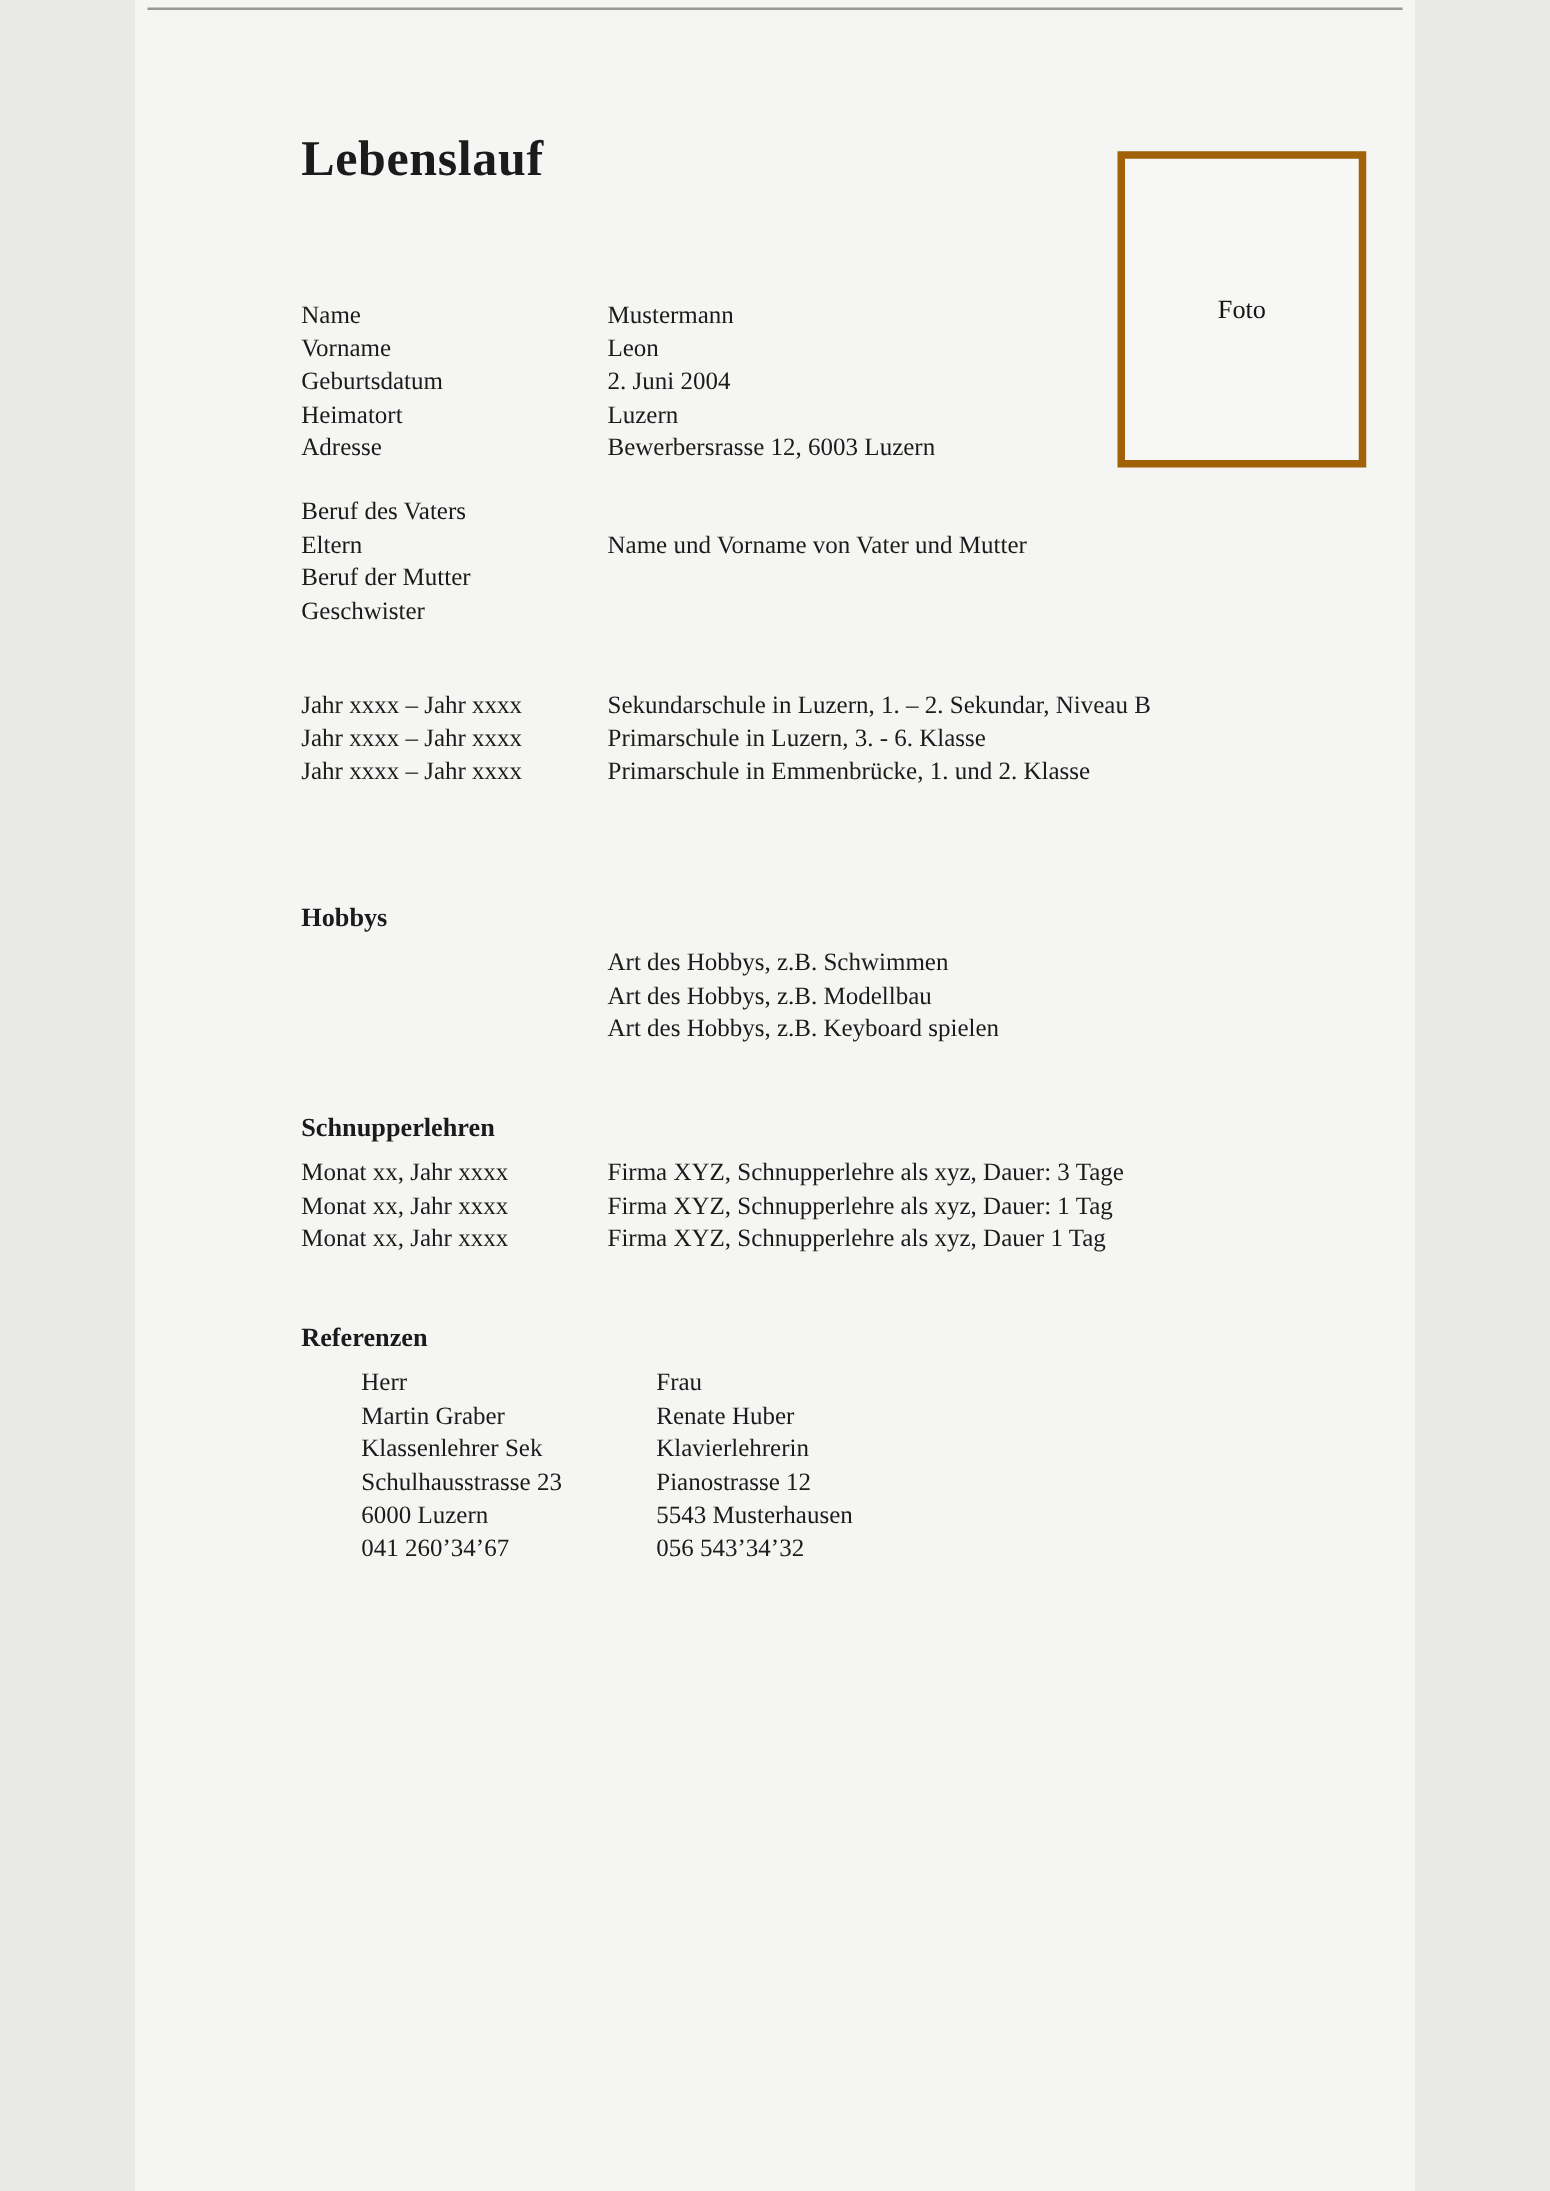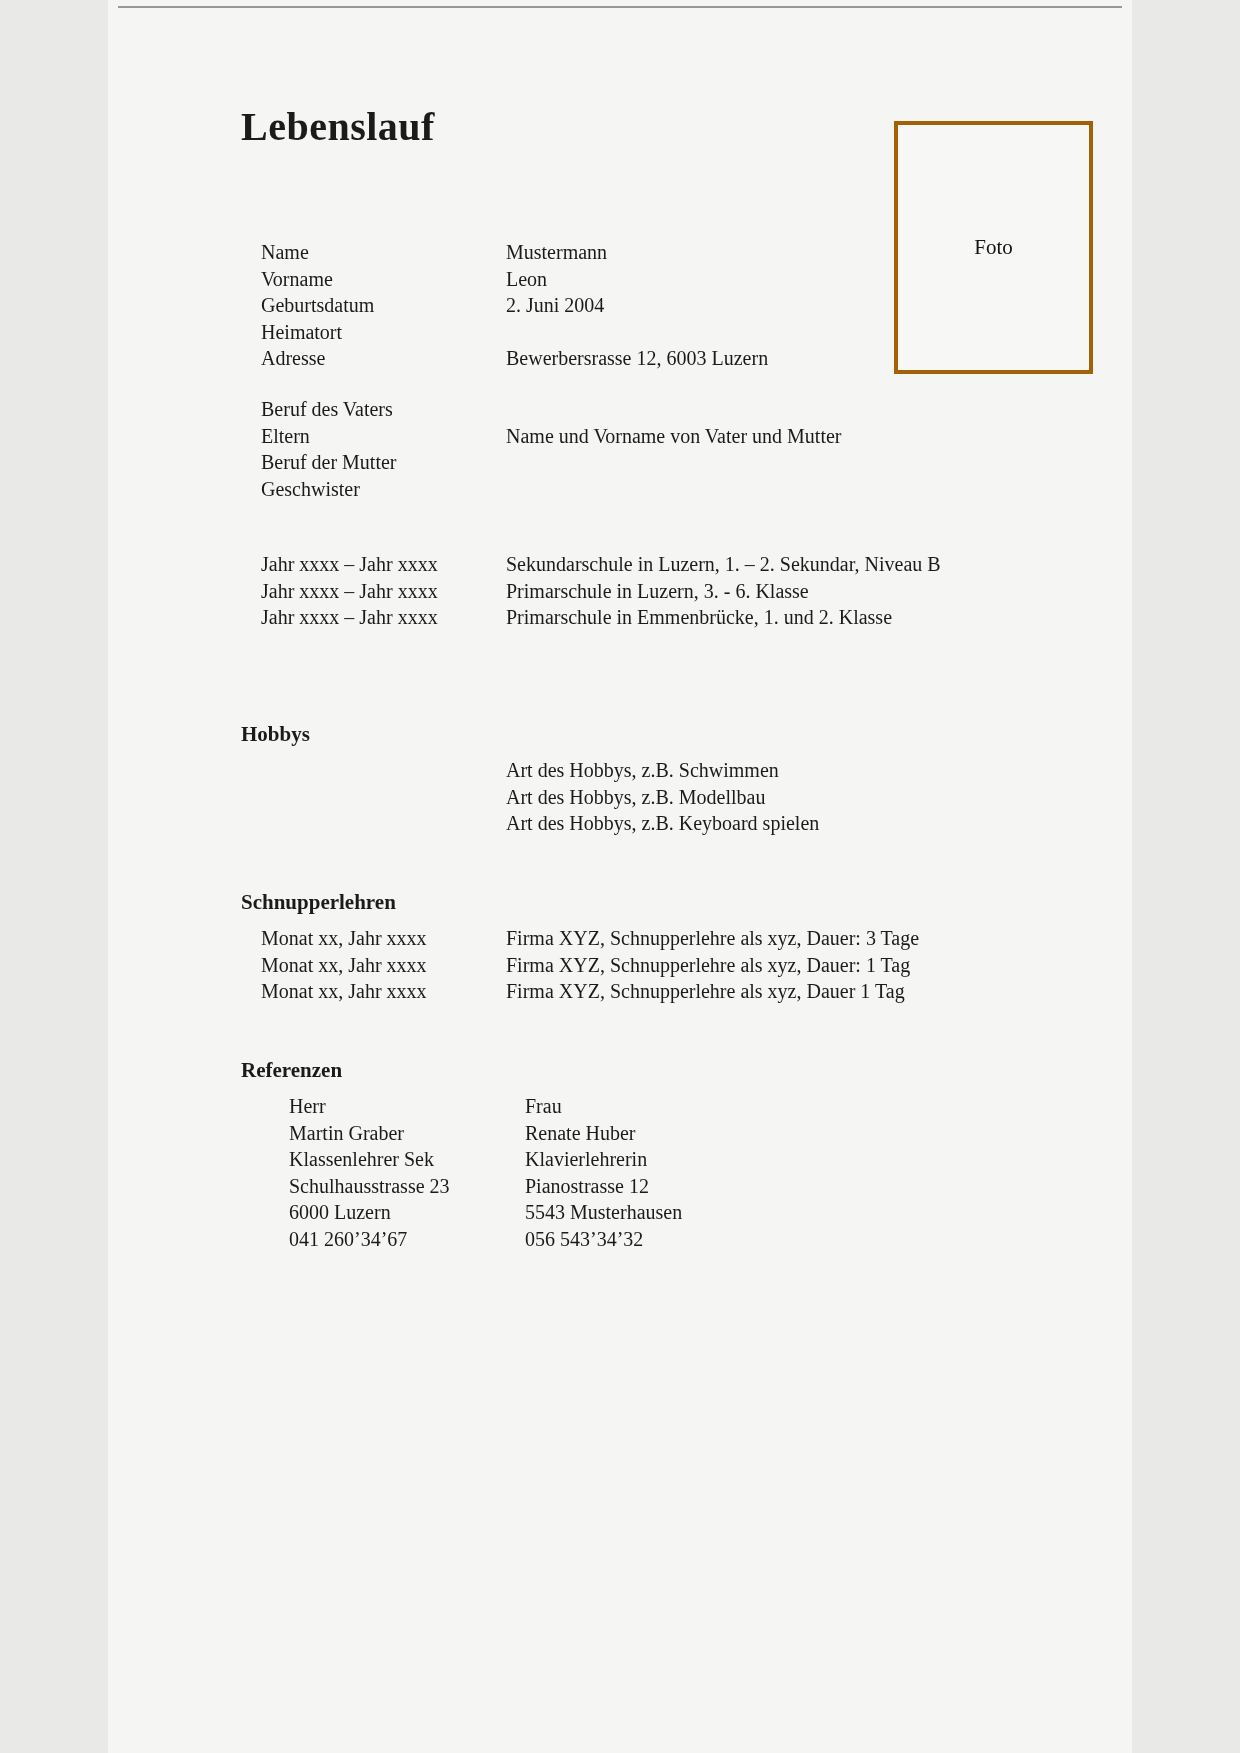--- a/index.html
+++ b/index.html
@@ -25,41 +25,40 @@
     position: absolute;
     top: 103px; left: 133px;
     font-size: 40px;
     font-weight: bold;
     letter-spacing: .5px;
   }
   .photo-box {
     position: absolute;
     top: 121px; left: 786px;
     width: 199px; height: 253px;
-    border: 4px solid #a16207;
+    border: 6px solid #a16207;
     background: #f7f7f5;
     display: flex;
     align-items: center;
     justify-content: center;
   }
   .photo-box .photo-label {
     font-size: 21px;
     color: #141414;
   }
   .block {
     position: absolute;
     left: 133px;
     right: 120px;
     font-size: 20px;
     line-height: 26.5px;
   }
   .row {
     display: grid;
     grid-template-columns: 245px 1fr;
-    margin-left: 20px;
   }
   .section-heading {
     font-size: 21px;
     font-weight: bold;
     line-height: 28px;
     margin-bottom: 9px;
   }
   .ref-columns {
     display: grid;
     grid-template-columns: 236px 1fr;
@@ -88,20 +87,21 @@
     <div class="row">
       <span>Vorname</span>
       <span>Leon</span>
     </div>
     <div class="row">
       <span>Geburtsdatum</span>
       <span>2. Juni 2004</span>
     </div>
     <div class="row">
       <span>Heimatort</span>
+      <span>Luzern</span>
     </div>
     <div class="row">
       <span>Adresse</span>
       <span>Bewerbersrasse 12, 6003 Luzern</span>
     </div>
   </div>
 
   <div class="block" style="top:396px;">
     <div class="row">
       <span>Beruf des Vaters</span>

